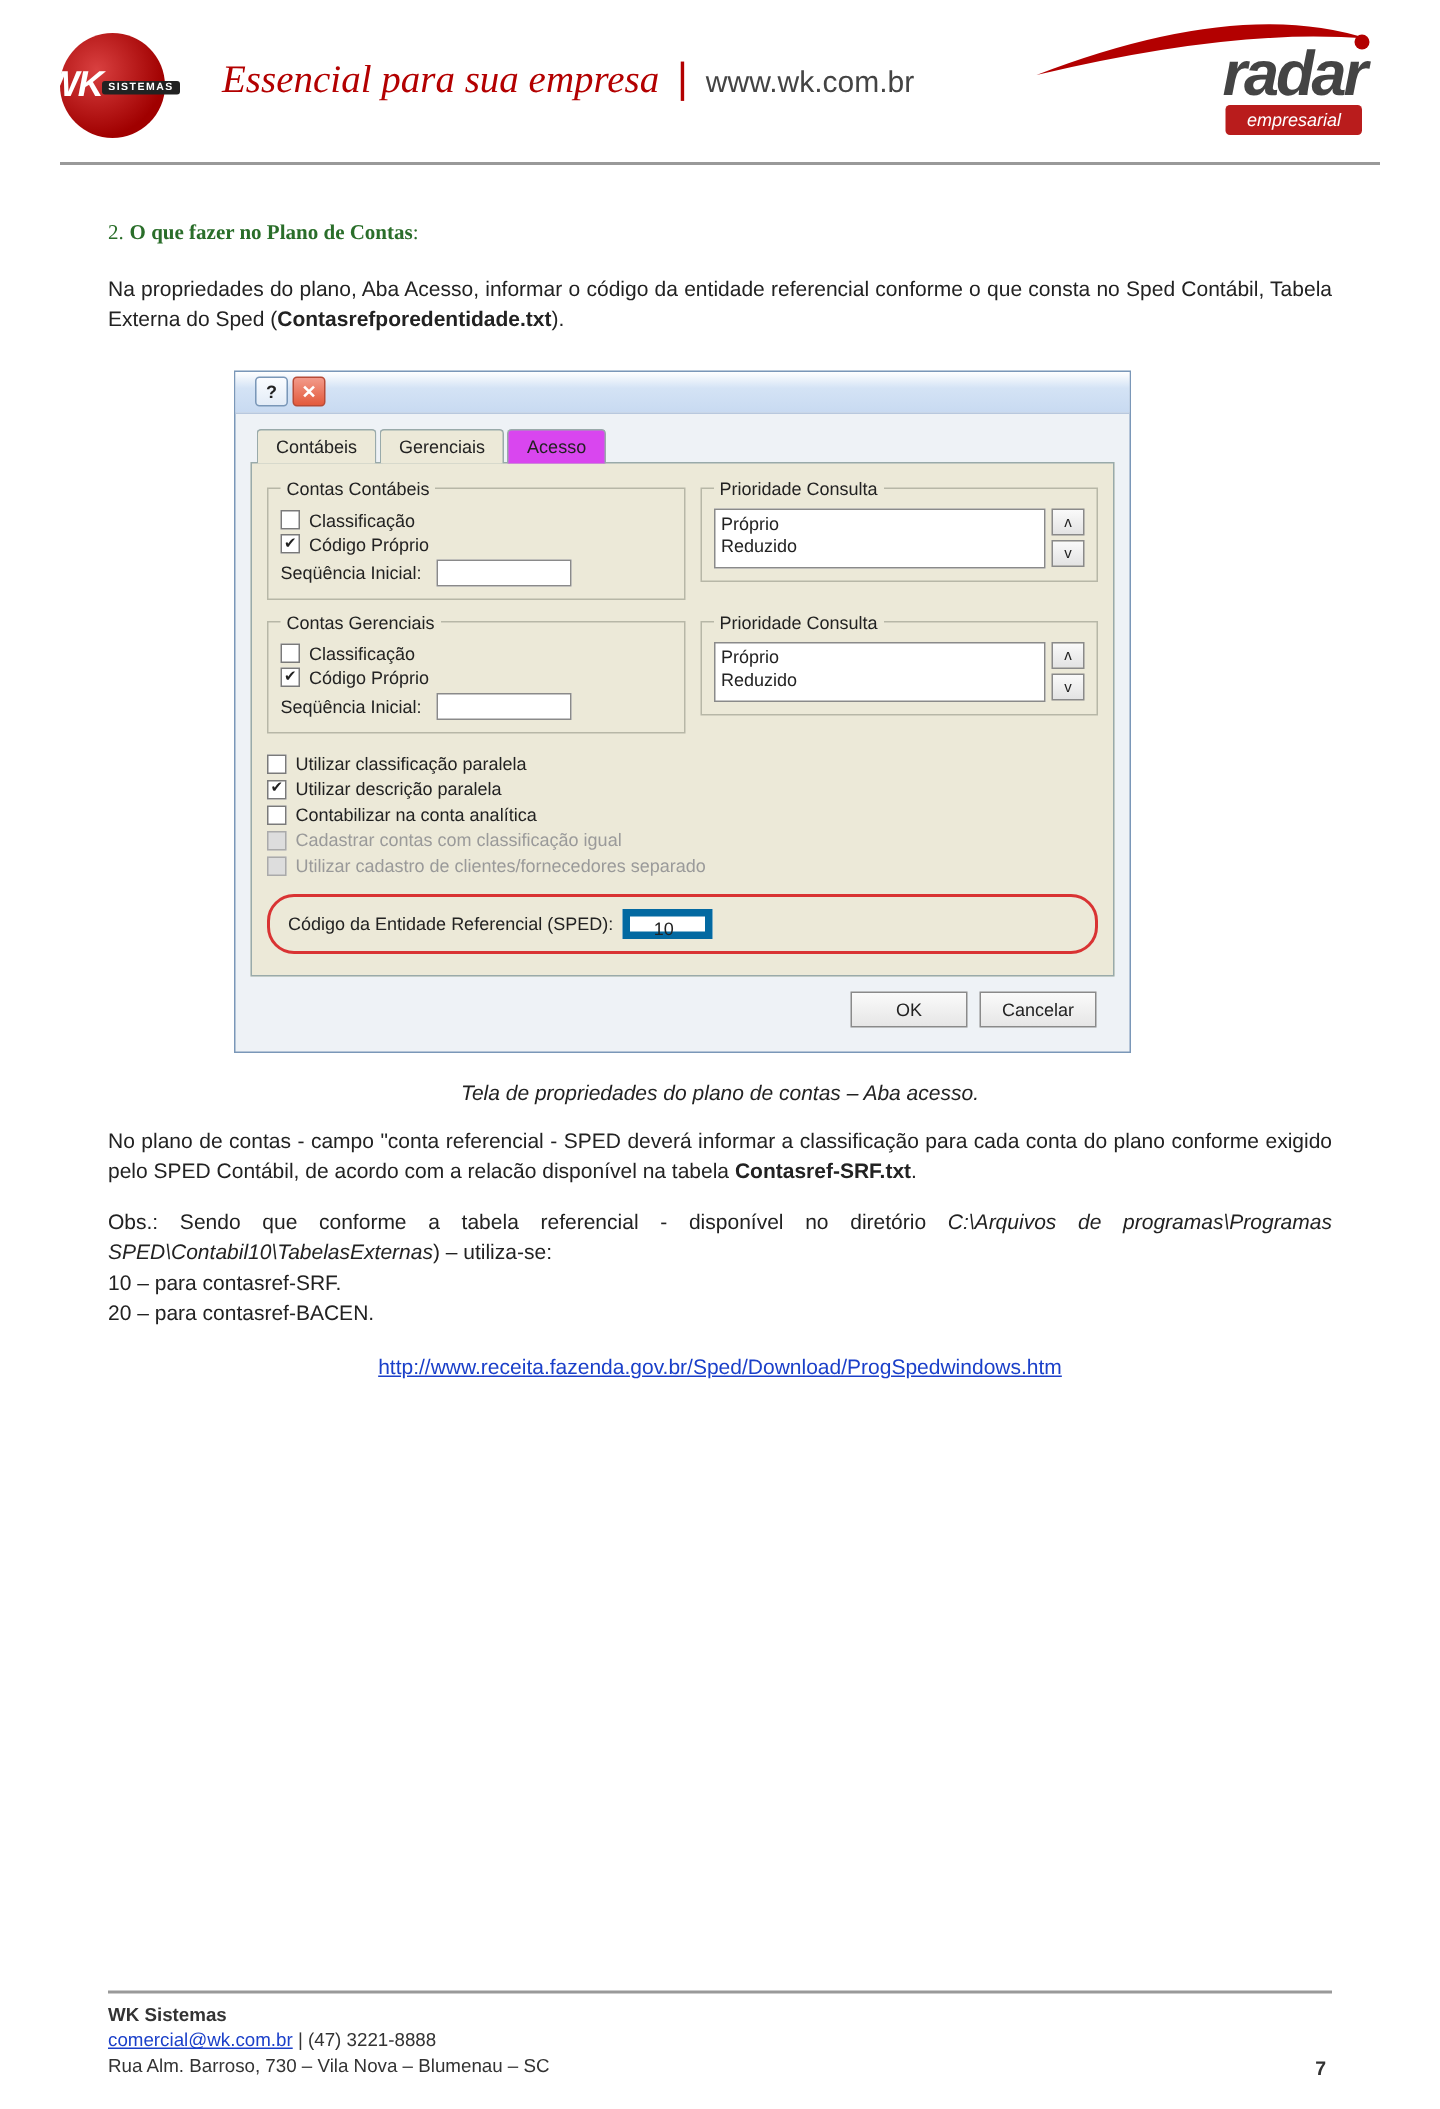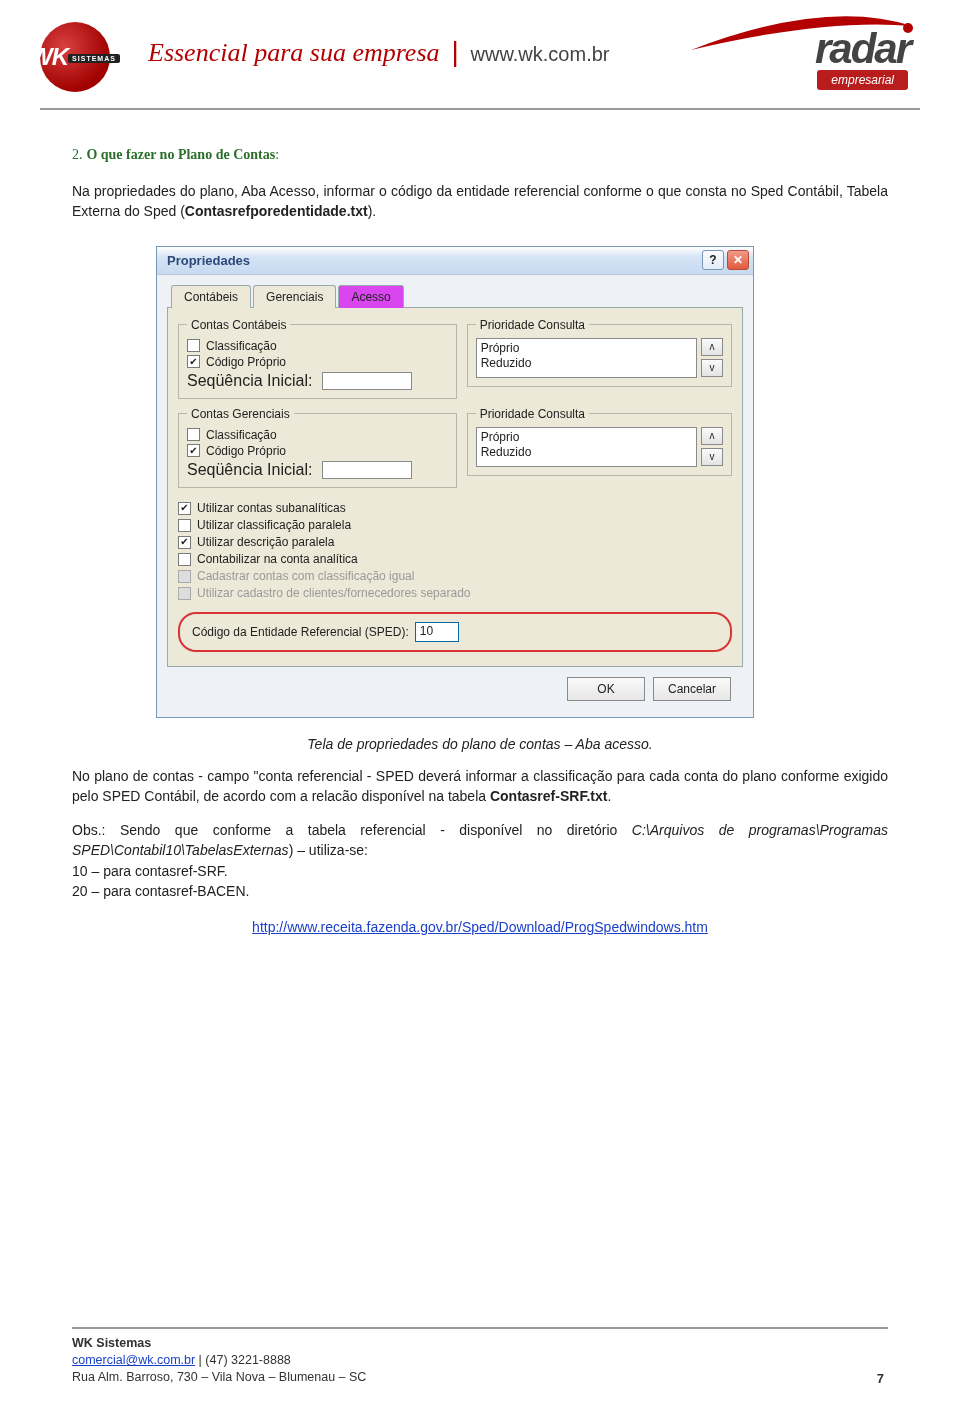--- a/index.html
+++ b/index.html
@@ -44,33 +44,33 @@
   .row2 { display:flex; gap:10px; }
   fieldset.grp { border:1px solid #b7b7a7; padding:6px 8px 8px 8px; background:#ece9d8; margin-bottom:8px; position:relative;}
   fieldset.grp legend { font-size:12px; padding:0 4px; background:#ece9d8;}
   .col-left { flex:1.05; }
   .col-right { flex:1; }
   .chk-row { display:flex; align-items:center; gap:6px; padding:1px 0; font-size:12px;}
   .chk { width:13px; height:13px; border:1px solid #7a7a7a; background:#fff; display:inline-flex; align-items:center; justify-content:center; font-size:10px; line-height:1;}
   .chk.checked::after { content:"✔"; color:#222; font-size:10px;}
   .chk.disabled { background:#ddd; border-color:#aaa;}
   .lbl-disabled { color:#9a9a9a; }
-  .seq-row { display:flex; align-items:center; gap:6px; font-size:16px; padding-top:2px;}
+  .seq-row { display:flex; align-items:center; gap:6px; font-size:12px; padding-top:2px;}
   .seq-input { width:90px; height:18px; border:1px solid #8a8a8a; background:#fff; margin-left:4px;}
 
   .prio-list { border:1px solid #8a8a8a; background:#fff; height:40px; padding:2px 4px; font-size:12px; line-height:1.3; overflow:hidden;}
-  .prio-wrap { display:flex; gap:4px; align-items:flex-start;}
+  .prio-wrap { display:flex; gap:4px; align-items:center;}
   .prio-btns { display:flex; flex-direction:column; gap:3px; justify-content:center;}
   .spin { width:22px; height:18px; border:1px solid #8a8a8a; background:linear-gradient(#fafafa,#e3e3e3); display:flex; align-items:center; justify-content:center; font-size:10px;}
 
   .opts { margin-top:4px; }
   .opts .chk-row { padding:1.5px 0;}
 
   .sped-row { margin-top:10px; border:2px solid #d93333; border-radius:18px; padding:8px 12px; display:flex; align-items:center; gap:6px; font-size:12px;}
-  .sped-input { width:44px; height:20px; border:1px solid #0369a1; background:#fff; padding:1px 4px; font-size:12px;}
+  .sped-input { width:60px; height:20px; border:5px solid #0369a1; background:#fff; padding:1px 16px; font-size:12px;}
 
   .dlg-footer { display:flex; justify-content:flex-end; gap:8px; padding:10px 12px 4px 0;}
   .btn { min-width:78px; height:24px; border:1px solid #8a8a8a; background:linear-gradient(#fafafa,#e6e6e6); font-size:12px; display:flex; align-items:center; justify-content:center;}
 
   .caption { text-align:center; font-style:italic; font-size:14px; margin: 8px 0 14px 0; }
 
   .p-just { line-height:1.45; text-align:justify; margin-bottom:14px; }
   .link { color:#1a3fc9; text-decoration:underline; }
 
   
@@ -115,21 +115,20 @@
     <span class="sec-title">O que fazer no Plano de Contas</span><span class="sec-num">:</span>
   </p>
 
   <p class="p1">
     <span>Na propriedades do plano, Aba Acesso, informar o código da entidade referencial conforme o que consta no Sped Contábil, Tabela Externa do Sped (</span><span class="bold">Contasrefporedentidade.txt</span><span>).</span>
   </p>
 
   <div class="dialog-wrap">
     <div class="dlg">
       <div class="dlg-titlebar">
-        <span class="dlg-title">Propriedades</span>
         <span class="dlg-btn">?</span>
         <span class="dlg-btn close">✕</span>
       </div>
       <div class="dlg-body">
         <div class="tab-row">
           <div class="tab">Contábeis</div>
           <div class="tab">Gerenciais</div>
           <div class="tab active">Acesso</div>
         </div>
         <div class="tab-panel">
@@ -199,24 +198,20 @@
                     <div class="spin">ʌ</div>
                     <div class="spin">v</div>
                   </div>
                 </div>
               </fieldset>
             </div>
           </div>
 
           <div class="opts">
             <div class="chk-row">
-                <span class="chk checked"></span>
-                <span>Utilizar contas subanalíticas</span>
-              </div>
-            <div class="chk-row">
                 <span class="chk"></span>
                 <span>Utilizar classificação paralela</span>
               </div>
             <div class="chk-row">
                 <span class="chk checked"></span>
                 <span>Utilizar descrição paralela</span>
               </div>
             <div class="chk-row">
                 <span class="chk"></span>
                 <span>Contabilizar na conta analítica</span>

